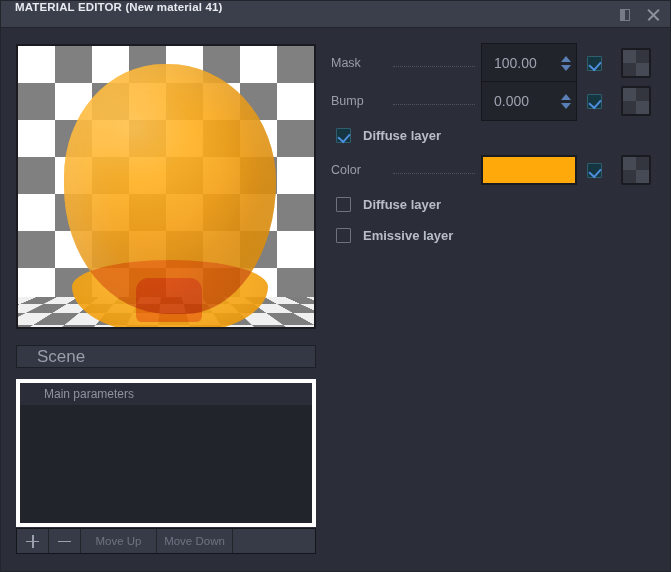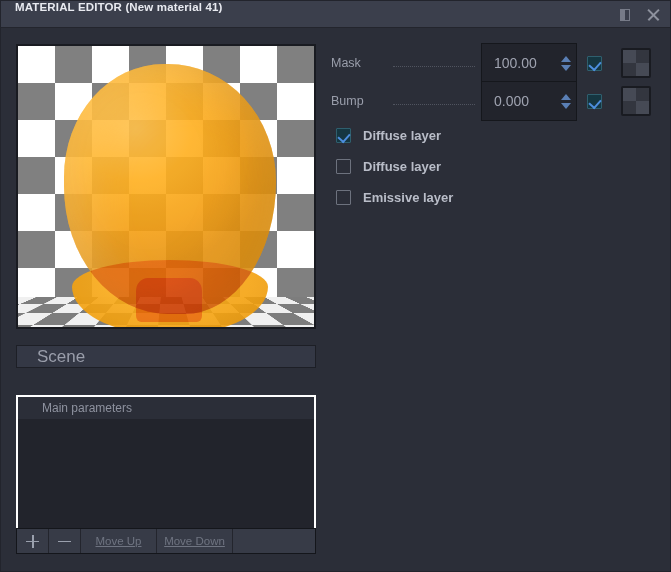--- a/index.html
+++ b/index.html
@@ -189,23 +189,22 @@
   }
 
   
   .list-panel {
     position: absolute;
     left: 15px;
     top: 378px;
     width: 300px;
     height: 148px;
     background: #22242c;
-    border: 2px solid #ffffff;
-    box-sizing: border-box;
-    margin-top: 16px;
+    border: 4px solid #ffffff;
+    box-sizing: border-box;
   }
   .list-header {
     height: 22px;
     background: #2b2e38;
     display: flex;
     align-items: center;
     padding-left: 24px;
     box-sizing: border-box;
   }
   .list-header span {
@@ -246,21 +245,20 @@
     align-items: center;
     justify-content: center;
     cursor: pointer;
     box-sizing: border-box;
   }
   .tool-btn.sq { width: 32px; }
   .tool-btn.wide {
     flex: 0 0 76px;
     font-size: 11.5px;
     color: #6f7481;
-    text-decoration: underline;
   }
   .tool-btn.filler {
     flex: 1 1 auto;
     border-right: none;
   }
   .glyph-plus, .glyph-minus {
     position: relative;
     width: 13px;
     height: 13px;
   }
@@ -519,20 +517,36 @@
             <i></i>
           </span>
       </div>
     </div>
 
     <div class="layer-row">
       <span class="cb on"></span>
       <span class="lname">Diffuse layer</span>
     </div>
 
+    <div class="prop-row">
+      <div class="prop-label">Color</div>
+      <div class="leader"></div>
+      <div class="swatch" style="background: rgb(255, 170, 10);"></div>
+      <div class="cb-slot">
+        <span class="cb on"></span>
+      </div>
+      <div class="tex-slot">
+        <span class="tex-btn">
+            <i></i>
+            <i></i>
+            <i></i>
+            <i></i>
+          </span>
+      </div>
+    </div>
 
 
     <div class="layer-row">
       <span class="cb"></span>
       <span class="lname">Diffuse layer</span>
     </div>
 
     <div class="layer-row">
       <span class="cb"></span>
       <span class="lname">Emissive layer</span>

